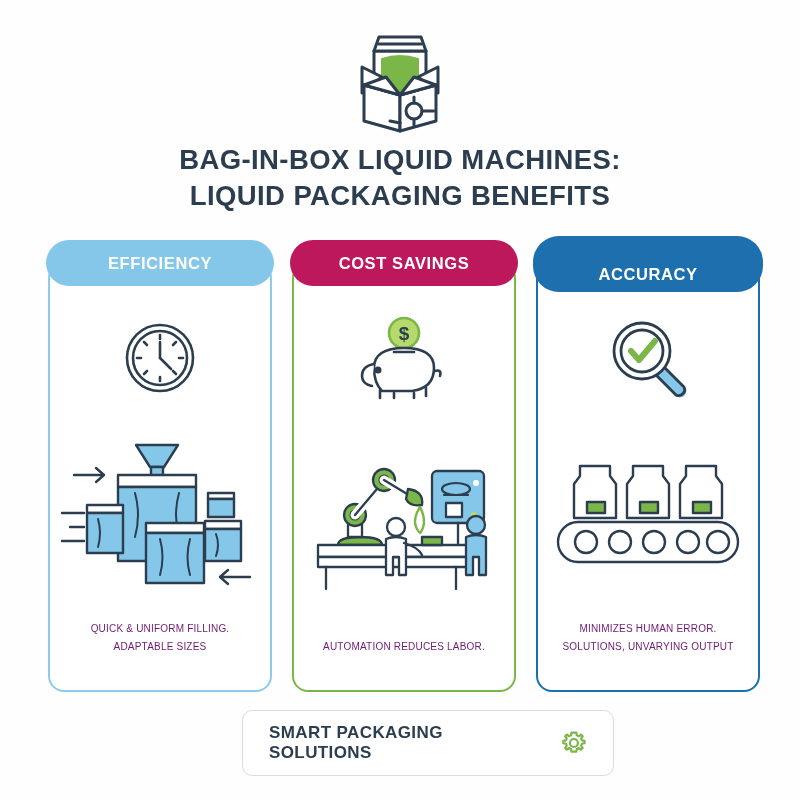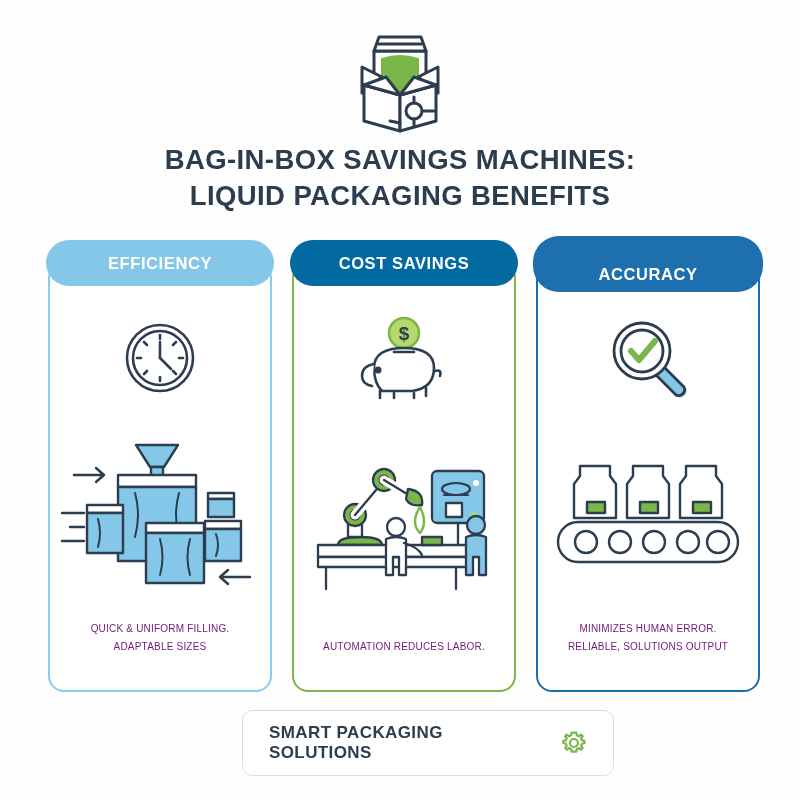--- a/index.html
+++ b/index.html
@@ -91,21 +91,21 @@
     text-align: center;
     color: #ffffff;
     font-size: 16.5px;
     font-weight: bold;
     letter-spacing: 0.6px;
     line-height: 20px;
     padding: 6px 10px;
     box-sizing: border-box;
   }
   .card.efficiency  .card-banner { background: #85c7e8; }
-  .card.savings     .card-banner { background: #0369a1; }
+  .card.savings     .card-banner { background: #be185d; }
   .card.consistency .card-banner { background: #1e6fae; width: 230px; min-height: 56px; top: -28px; }
 
   .card-icon-top {
     margin-top: 48px;
     height: 92px;
     display: flex;
     align-items: center;
     justify-content: center;
   }
   .card-illus {
@@ -172,21 +172,21 @@
         <path d="M90 70 L68 62 L54 80 Z" fill="#ffffff"></path>
 
         <circle cx="68" cy="96" r="8" fill="#ffffff"></circle>
         <path d="M68 88 L68 82 M76 96 L88 96 M68 104 L68 110"></path>
         <line x1="44" y1="106" x2="54" y2="108"></line>
       </g>
     </svg>
   </div>
 
   <div class="title-block">
-    <div class="title-line">BAG-IN-BOX SAVINGS MACHINES:</div>
+    <div class="title-line">BAG-IN-BOX LIQUID MACHINES:</div>
     <div class="title-line">LIQUID PACKAGING BENEFITS</div>
   </div>
 
   <div class="cards">
 
     <div class="card efficiency">
       <div class="card-banner">
         <span>EFFICIENCY</span>
       </div>
 
@@ -371,21 +371,21 @@
             <circle cx="70" cy="92" r="11"></circle>
             <circle cx="104" cy="92" r="11"></circle>
             <circle cx="138" cy="92" r="11"></circle>
             <circle cx="168" cy="92" r="11"></circle>
           </g>
         </svg>
       </div>
 
       <div class="card-text">
         <div>MINIMIZES HUMAN ERROR.</div>
-        <div>RELIABLE, SOLUTIONS OUTPUT</div>
+        <div>SOLUTIONS, UNVARYING OUTPUT</div>
       </div>
     </div>
 
   </div>
 
   <div class="footer-badge">
     <span class="footer-text">SMART PACKAGING SOLUTIONS</span>
     <svg width="26" height="26" viewBox="0 0 26 26">
       <g fill="none" stroke="#7ab648" stroke-width="2.2" stroke-linejoin="round" stroke-linecap="round">
         <path d="M13 2.6 l2.4 0 0.5 2.6 2.1 0.9 2.1 -1.6 1.7 1.7 -1.6 2.1 0.9 2.1 2.6 0.5 0 2.4 -2.6 0.5 -0.9 2.1 1.6 2.1 -1.7 1.7 -2.1 -1.6 -2.1 0.9 -0.5 2.6 -2.4 0 -2.4 0 -0.5 -2.6 -2.1 -0.9 -2.1 1.6 -1.7 -1.7 1.6 -2.1 -0.9 -2.1 -2.6 -0.5 0 -2.4 2.6 -0.5 0.9 -2.1 -1.6 -2.1 1.7 -1.7 2.1 1.6 2.1 -0.9 0.5 -2.6 2.4 0 Z"></path>

